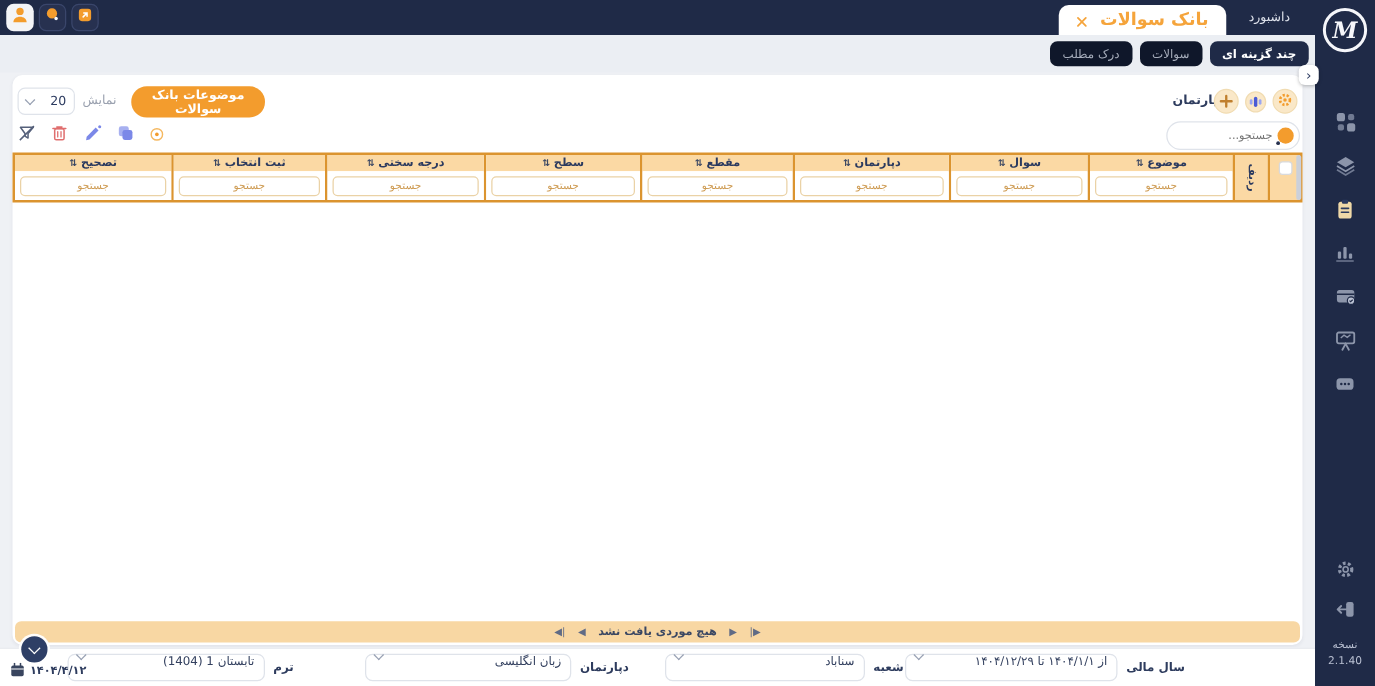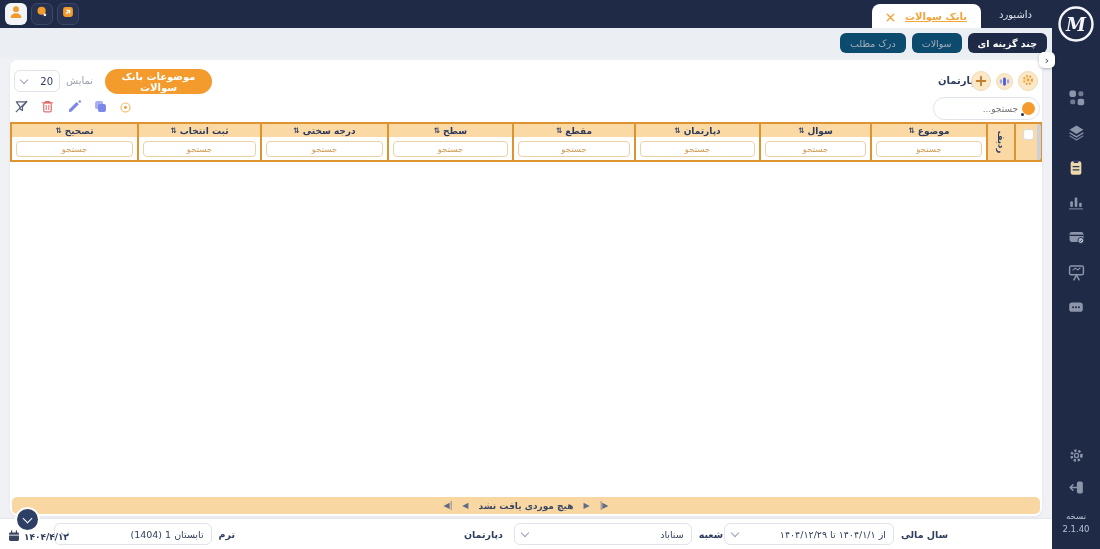--- a/index.html
+++ b/index.html
@@ -17,26 +17,26 @@
 
   
   .topbar { position:absolute; top:0; left:0; width:1052px; height:28px; background:#1F2A47; }
   .tb-left { position:absolute; top:3px; left:5px; display:flex; flex-direction:row-reverse; gap:4px; }
   .tb-btn { width:22px; height:22px; border-radius:6px; display:flex; align-items:center; justify-content:center; cursor:pointer; }
   .tb-btn.light { background:#F3F4F7; }
   .tb-btn.dark { background:#273150; border:1px solid #3A466B; }
   .tb-tabs { position:absolute; top:0; right:12px; height:28px; display:flex; align-items:center; gap:10px; }
   .tab-plain { color:#DFE3EC; font-size:10px; padding:0 8px; cursor:pointer; }
   .tab-active { height:24px; margin-top:4px; background:#FFFFFF; border-radius:8px 8px 0 0; display:flex; align-items:center; gap:10px; padding:0 14px; cursor:pointer; }
-  .tab-active .tab-label { color:#F5A43B; font-size:10px; font-weight:bold;text-decoration:underline; }
+  .tab-active .tab-label { color:#F5A43B; font-size:14px; font-weight:bold; }
 
   
   .subbar { position:absolute; top:28px; left:0; width:1052px; height:30px; background:#EBEEF3; }
   .pills { position:absolute; top:5px; right:5px; display:flex; gap:6px; }
-  .pill { height:20px; border-radius:6px; padding:0 10px; display:flex; align-items:center; font-size:9.5px; cursor:pointer; background:#0c4a6e; color:#A6ADBB; }
+  .pill { height:20px; border-radius:6px; padding:0 10px; display:flex; align-items:center; font-size:9.5px; cursor:pointer; background:#0f172a; color:#A6ADBB; }
   .pill.active { background:#1F2A47; color:#FFFFFF; font-weight:bold;text-align:right; }
   .collapse-btn { position:absolute; top:52px; left:1039px; width:16px; height:16px; background:#FFFFFF; border-radius:5px; box-shadow:0 1px 3px rgba(0,0,0,.25); display:flex; align-items:center; justify-content:center; font-size:11px; color:#2B3A5F; z-index:7; cursor:pointer; line-height:1; }
 
   
   .card { position:absolute; top:60px; left:10px; width:1032px; height:456px; background:#FFFFFF; border-radius:8px; box-shadow:0 1px 3px rgba(30,42,71,.06); }
   .btn-orange { position:absolute; top:9px; left:95px; width:107px; height:25px; background:#F39C2D; border:none; border-radius:13px; color:#fff; font-size:10px; font-weight:bold; font-family:inherit; cursor:pointer; }
   .show-label { position:absolute; top:15px; left:56px; color:#9AA1AF; font-size:10px; }
   .pagesize { position:absolute; top:10px; left:4px; width:46px; height:22px; background:#fff; border:1px solid #DFE3EA; border-radius:6px; display:flex; direction:ltr; align-items:center; justify-content:space-between; padding:0 6px; cursor:pointer; }
   .pagesize .val { font-size:10px; color:#2B3A5F; }
   .dept-label { position:absolute; top:15px; left:928px; color:#2E3C5E; font-size:10px; font-weight:bold; }
@@ -69,21 +69,21 @@
   .pagebar .nav { font-size:8px; color:#606B85; cursor:pointer; direction:ltr; line-height:1; }
   .pagebar .msg { font-size:9px; font-weight:bold; color:#3A4763; direction:rtl; }
 
   
   .statusbar { position:absolute; top:518px; left:0; width:1052px; height:31px; background:#FFFFFF; border-top:1px solid #E3E6EC; }
   .collapse-circle { position:absolute; top:-10px; left:17px; width:21px; height:21px; border-radius:50%; background:#2E3F66; box-shadow:0 0 0 2px rgba(255,255,255,.95); display:flex; align-items:center; justify-content:center; cursor:pointer; z-index:8; }
   .chev { display:inline-block; width:6px; height:6px; border-left:1.5px solid #98A1B3; border-bottom:1.5px solid #98A1B3; transform:rotate(-45deg); margin-top:-3px; flex:none; }
   .chev.white { border-color:#fff; width:7px; height:7px; }
   .fgroup { position:absolute; top:4px; height:22px; display:flex; align-items:center; gap:7px; }
   .fgroup .flabel { font-size:9.5px; font-weight:bold; color:#2E3C5E; white-space:nowrap; }
-  .fbox { height:22px; background:#fff; border:1px solid #DFE3EA; border-radius:6px; display:flex; align-items:center; justify-content:space-between; padding:0 7px; cursor:pointer; }
+  .fbox { height:22px; background:#fff; border:1px solid #DFE3EA; border-radius:6px; display:flex; justify-content:space-between; padding:0 7px; cursor:pointer; }
   .fbox .fval { font-size:9.5px; color:#33405F; white-space:nowrap; }
   .user-group { position:absolute; top:4px; right:8px; display:flex; align-items:center; gap:6px; }
   .user-name { font-size:10px; font-weight:bold; color:#2E3C5E; white-space:nowrap; }
   .date-group { position:absolute; top:8px; left:8px; display:flex; direction:ltr; align-items:center; gap:4px; }
   .date-txt { font-size:9px; font-weight:bold; color:#2E3C5E; direction:rtl; }
 </style>
 </head>
 <body>
 
 <div class="stage">
@@ -333,28 +333,32 @@
     <div class="fgroup" style="right:104px;">
       <span class="flabel">سال مالی</span>
       <div class="fbox" style="width:170px;">
         <span class="fval">از ۱۴۰۴/۱/۱ تا ۱۴۰۴/۱۲/۲۹</span>
         <span class="chev"></span>
       </div>
     </div>
 
     <div class="fgroup" style="right:329px;">
       <span class="flabel">شعبه</span>
-      <div class="fbox" style="width:178px;">
+      <div class="fbox" style="width:160px;">
         <span class="fval">سناباد</span>
         <span class="chev"></span>
       </div>
     </div>
 
     <div class="fgroup" style="right:549px;">
       <span class="flabel">دپارتمان</span>
+      <div class="fbox" style="width:165px;">
+        <span class="fval">زبان انگلیسی</span>
+        <span class="chev"></span>
+      </div>
     </div>
 
     <div class="fgroup" style="right:817px;">
       <span class="flabel">ترم</span>
       <div class="fbox" style="width:158px;">
         <span class="fval">تابستان 1 (1404)</span>
         <span class="chev"></span>
       </div>
     </div>
 

